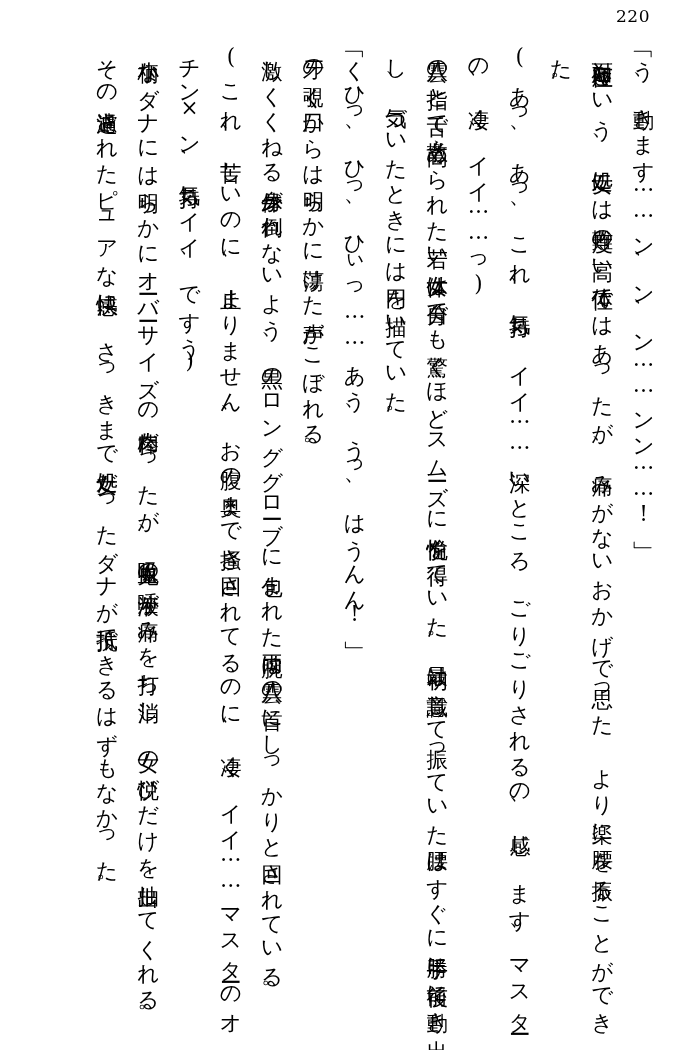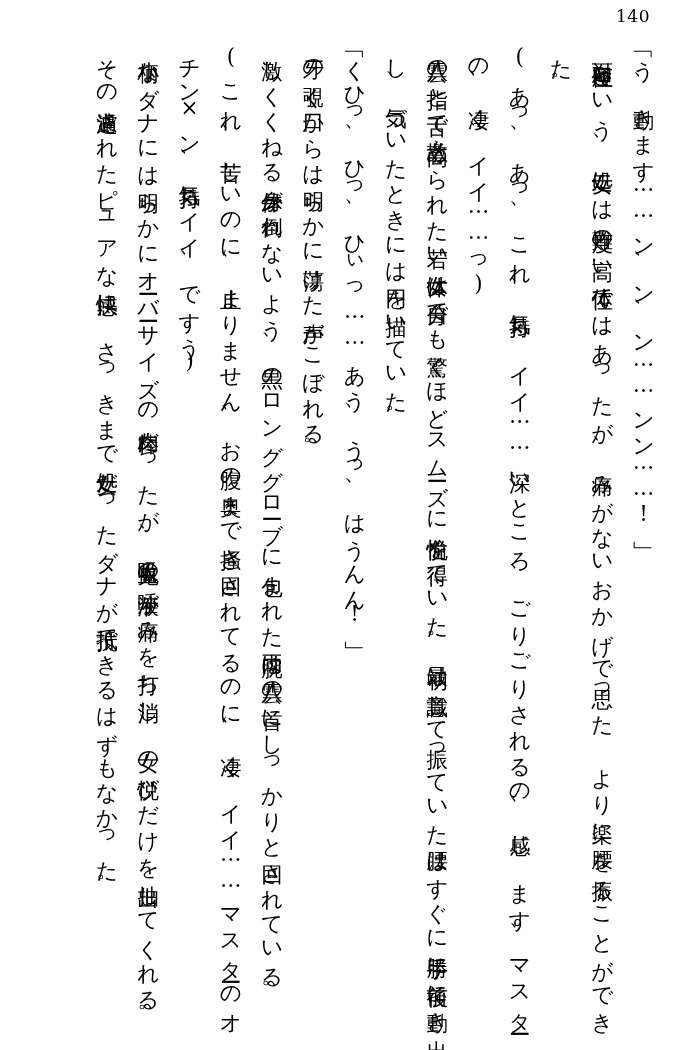--- a/index.html
+++ b/index.html
@@ -43,21 +43,21 @@
     margin: 0;
     padding: 0;
     text-indent: 0;
   }
 </style>
 </head>
 <body>
 
 <div class="page">
 
-  <div class="page-number">140</div>
+  <div class="page-number">220</div>
 
   <div class="body-text">
     <p>「う、動きます……ン、ン、ン……ンン……!」</p>
     <p>対面座位という、処女には難度の高い体位ではあったが、痛みがないおかげで思った より楽に腰を振ることができた。</p>
     <p>(あっ、あっ、これ、気持ち、イイ……深いところ、ごりごりされるの、感じ、ます、マスターの、凄く、イイ……っ)</p>
     <p>八雲の指と舌で散々高められた若い女体は自分でも驚くほどスムーズに愉悦を得ていた。最初は意識して振っていた腰はすぐに勝手に前後に動き出し、気づいたときには円を描いていた。</p>
     <p>「くひっ、ひっ、ひぃっ……あう、うっ、はうんん!」</p>
     <p>牙の覗く口からは明らかに蕩けた声がこぼれる。</p>
     <p>激しくくねる身体が倒れないよう、黒のロンググローブに包まれた両腕は八雲の首にしっかりと回されている。</p>
     <p>(これ、苦しいのに、止まりません、お腹の奥まで掻き回されてるのに、凄く、イイ……マスターのオチン×ン、気持ちイイ、ですう)</p>

